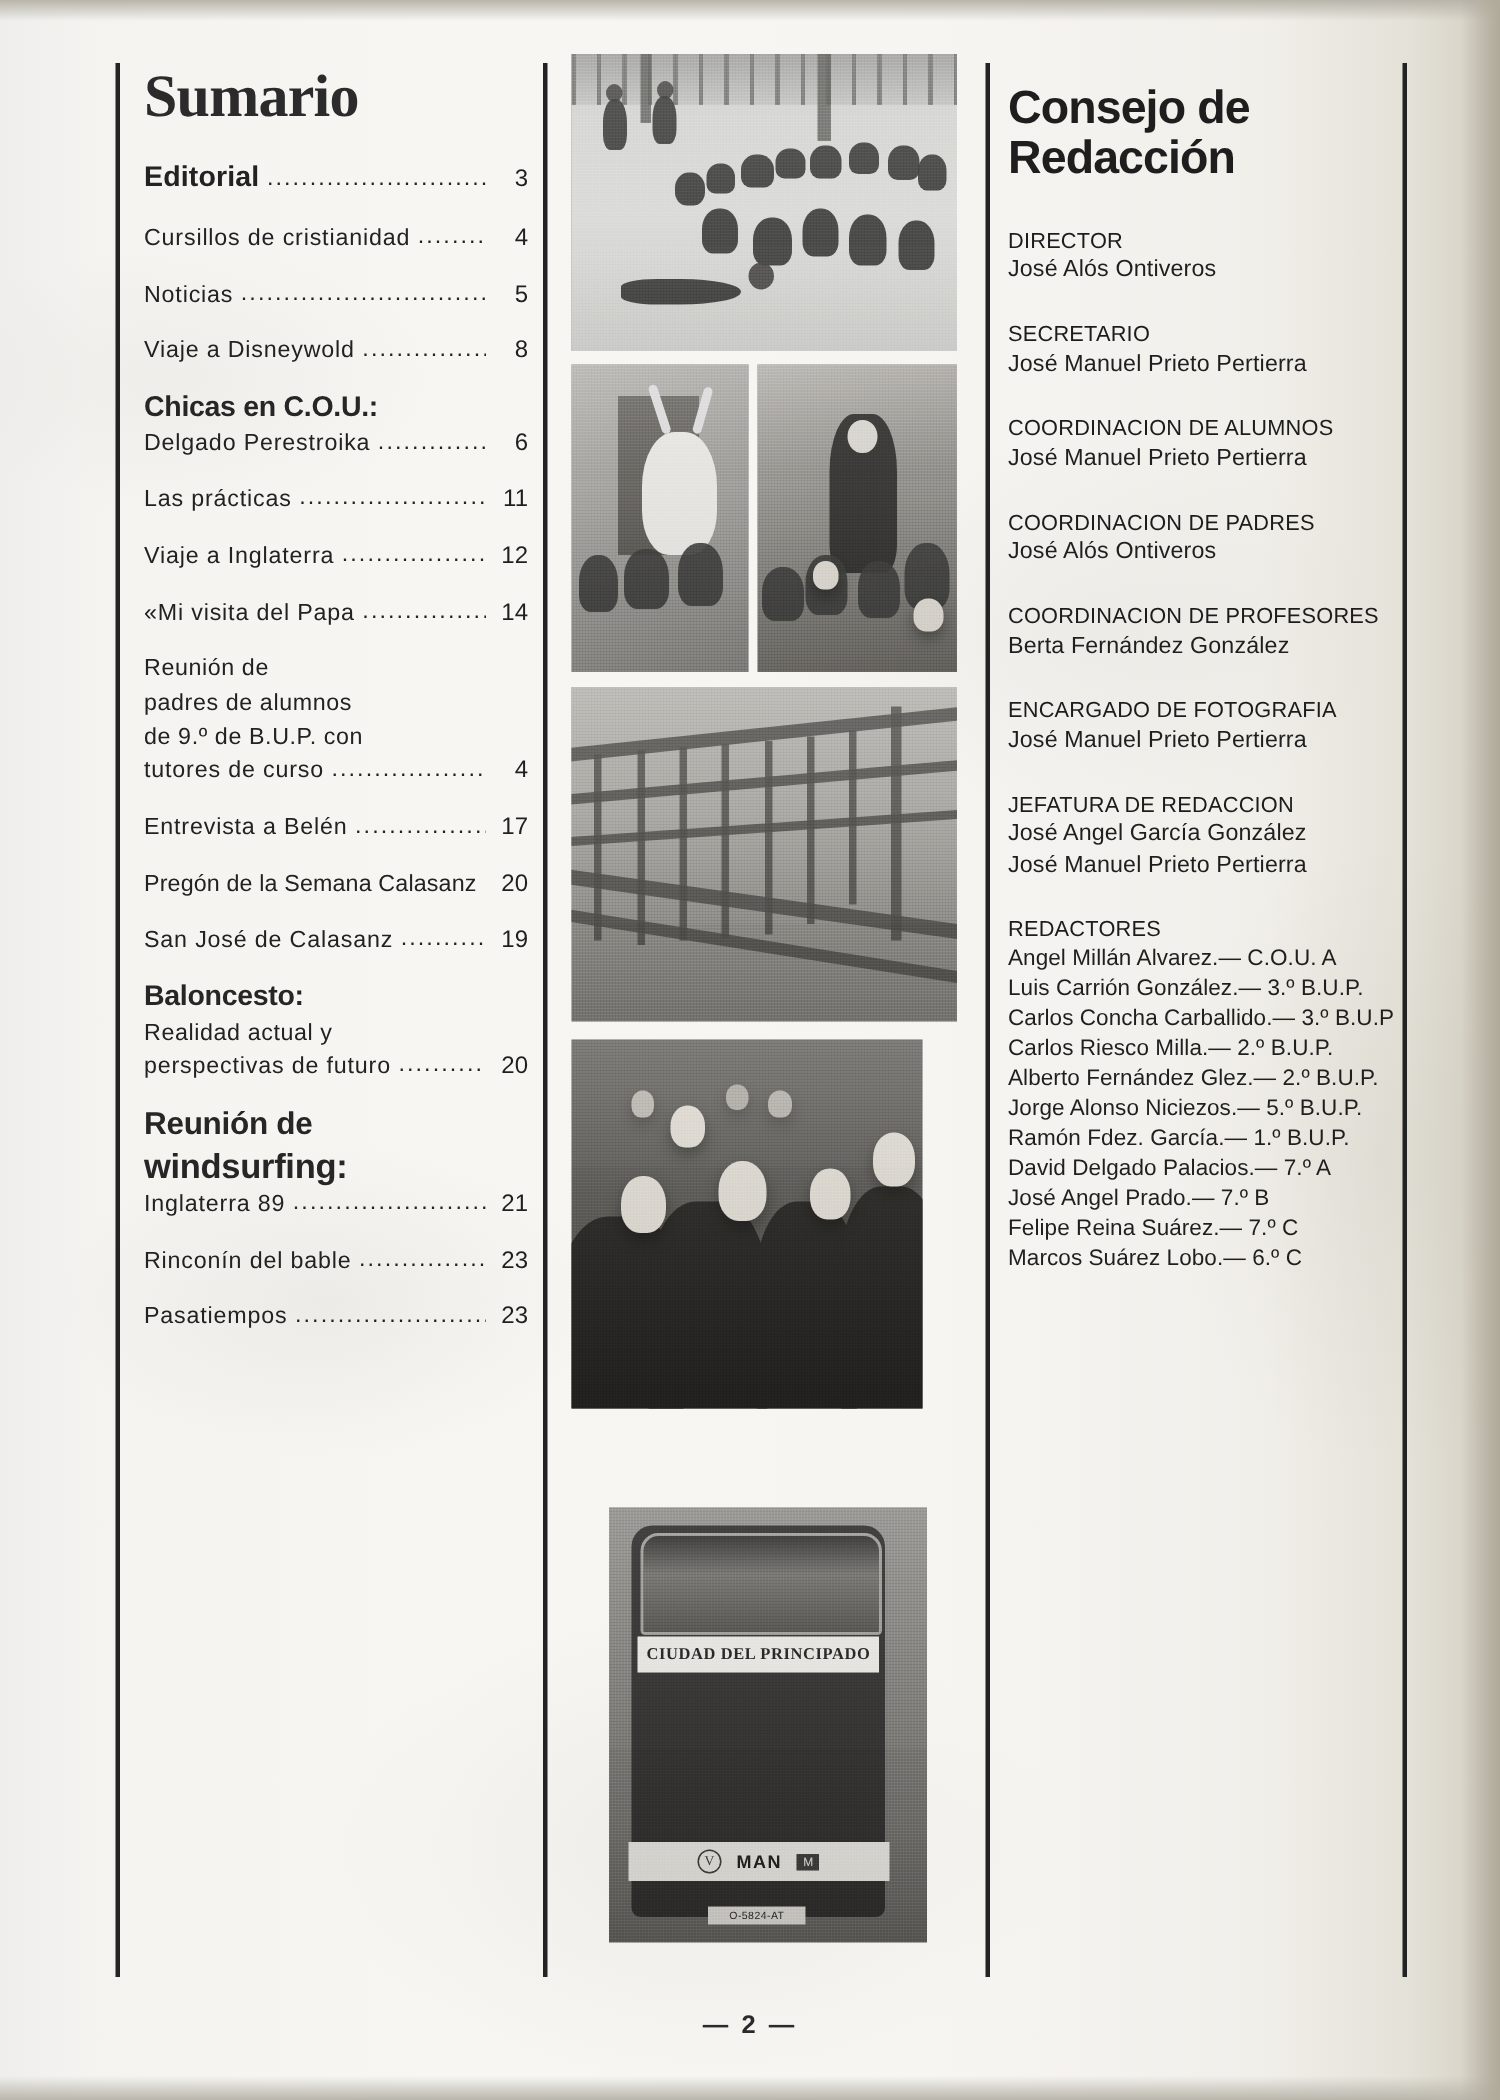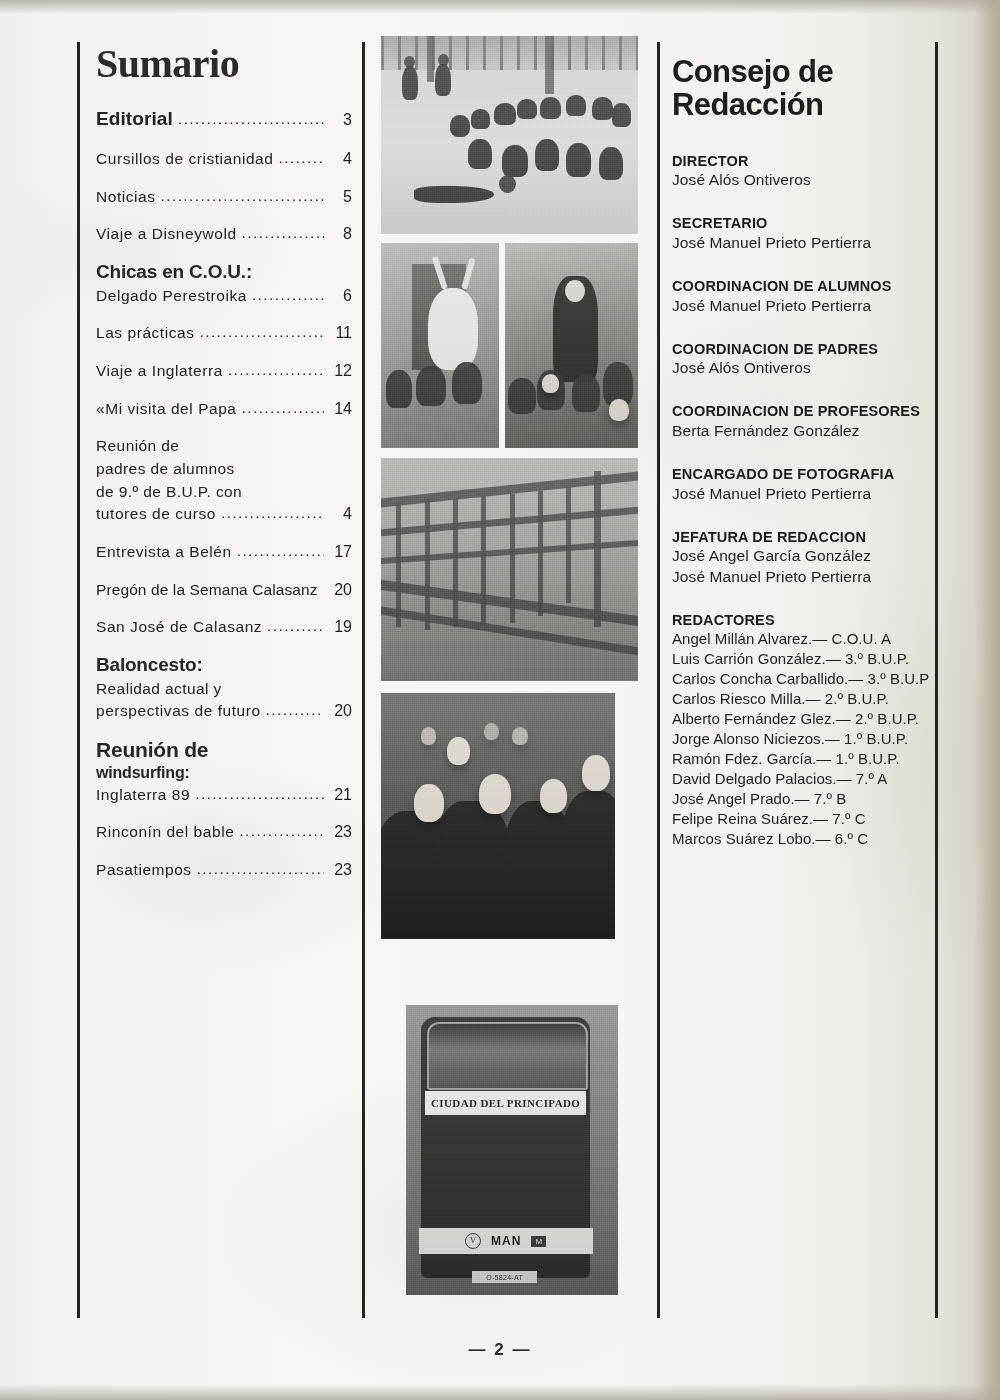--- a/index.html
+++ b/index.html
@@ -335,21 +335,21 @@
     font-size: 31px;
     font-weight: bold;
     color: #1e1e1e;
     line-height: 1.06;
     letter-spacing: -0.6px;
     margin: 0 0 30px 0;
   }
   .staff-block { margin-bottom: 17px; }
   .staff-role {
     font-size: 14.5px;
-    font-weight: bold;
+    font-weight: normal;
     color: #1c1c1c;
     letter-spacing: 0.15px;
     line-height: 1.28;
     margin-top: 24px;
   }
   .staff-name {
     font-size: 15.5px;
     color: #1f1f1f;
     letter-spacing: 0.1px;
     line-height: 1.3;
@@ -484,21 +484,21 @@
           <div class="toc-head">Baloncesto:</div>
           <div class="toc-multi">Realidad actual y</div>
           <div class="toc-row">
             <span class="toc-label">perspectivas de futuro</span>
             <span class="toc-dots">..........................................................................................</span>
             <span class="toc-page">20</span>
           </div>
         </div>
         <div class="toc-entry">
           <div class="toc-head" style="font-size: 21px;">Reunión de</div>
-          <div class="toc-head" style="font-size: 16px;">windsurfing:</div>
+          <div class="toc-head" style="font-size: 23px;">windsurfing:</div>
           <div class="toc-row">
             <span class="toc-label">Inglaterra 89</span>
             <span class="toc-dots">..........................................................................................</span>
             <span class="toc-page">21</span>
           </div>
         </div>
         <div class="toc-entry">
           <div class="toc-row">
             <span class="toc-label">Rinconín del bable</span>
             <span class="toc-dots">..........................................................................................</span>
@@ -666,21 +666,21 @@
         </div>
       </div>
     <div class="staff-block">
       <div class="staff-role">REDACTORES</div>
       <div id="redactores">
           <div class="redactor-line">Angel Millán Alvarez.— C.O.U. A</div>
           <div class="redactor-line">Luis Carrión González.— 3.º B.U.P.</div>
           <div class="redactor-line">Carlos Concha Carballido.— 3.º B.U.P</div>
           <div class="redactor-line">Carlos Riesco Milla.— 2.º B.U.P.</div>
           <div class="redactor-line">Alberto Fernández Glez.— 2.º B.U.P.</div>
-          <div class="redactor-line">Jorge Alonso Niciezos.— 1.º B.U.P.</div>
+          <div class="redactor-line">Jorge Alonso Niciezos.— 5.º B.U.P.</div>
           <div class="redactor-line">Ramón Fdez. García.— 1.º B.U.P.</div>
           <div class="redactor-line">David Delgado Palacios.— 7.º A</div>
           <div class="redactor-line">José Angel Prado.— 7.º B</div>
           <div class="redactor-line">Felipe Reina Suárez.— 7.º C</div>
           <div class="redactor-line">Marcos Suárez Lobo.— 6.º C</div>
         </div>
     </div>
   </div>
 
   <div class="folio">— 2 —</div>

